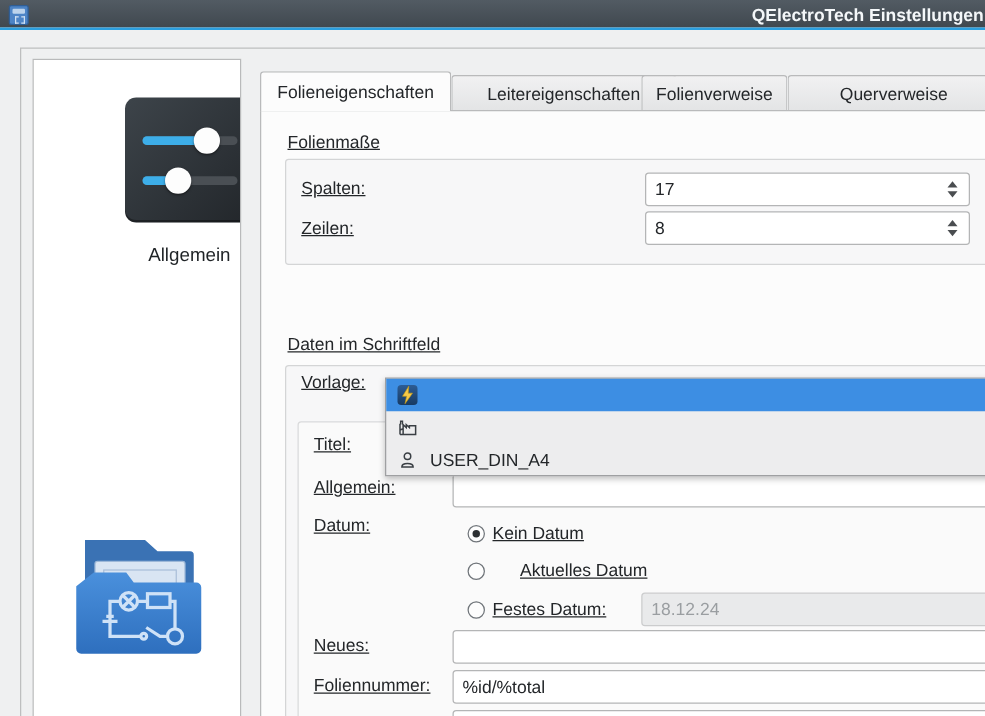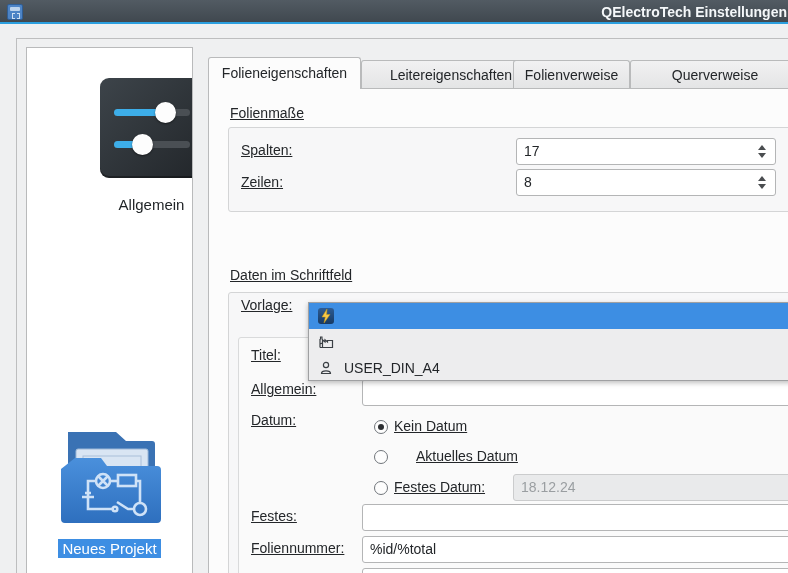--- a/index.html
+++ b/index.html
@@ -192,21 +192,20 @@
           <rect x="60" y="52" width="18" height="11"></rect>
           <path d="M78 58 h4 v22"></path>
           <circle cx="82" cy="86" r="6"></circle>
           <path d="M76 86 h-6 l-11 -7"></path>
           <circle cx="57" cy="86" r="2.3"></circle>
           <path d="M55 86 h-25 v-9"></path>
           <path d="M24 74 h12 M27 70 h6"></path>
         </g>
       </svg>
     </div>
-    <div class="side-label selected" style="top:312px;"><span>Neues Projekt</span></div>
   </div>
 
   <div class="side-item" style="top:350px;height:190px;">
     
     
   </div>
 </div>
 
 <div class="abs tab active">Folieneigenschaften</div>
 <div class="abs tab inactive tab2">Leitereigenschaften</div>
@@ -252,21 +251,21 @@
 <div class="abs radio checked" style="left:374px;top:420px;"></div>
 <div class="abs lbl" style="left:394px;top:418px;">Kein Datum</div>
 
 <div class="abs radio" style="left:374px;top:450px;"></div>
 <div class="abs lbl" style="left:416px;top:448px;">Aktuelles Datum</div>
 
 <div class="abs radio" style="left:374px;top:481px;"></div>
 <div class="abs lbl" style="left:394px;top:479px;">Festes Datum:</div>
 <div class="abs field disabled" style="left:513px;top:474px;width:300px;">18.12.24</div>
 
-<div class="abs lbl" style="left:251px;top:508px;">Festes:</div>
+<div class="abs lbl" style="left:251px;top:508px;">Neues:</div>
 <div class="abs field" style="left:362px;top:504px;width:450px;"></div>
 
 <div class="abs lbl" style="left:251px;top:540px;">Foliennummer:</div>
 <div class="abs field" style="left:362px;top:536px;width:450px;">%id/%total</div>
 
 <div class="abs field" style="left:362px;top:568px;width:450px;"></div>
 
 <div class="abs popup">
 
   <div class="popup-item selected" style="top:0;">

